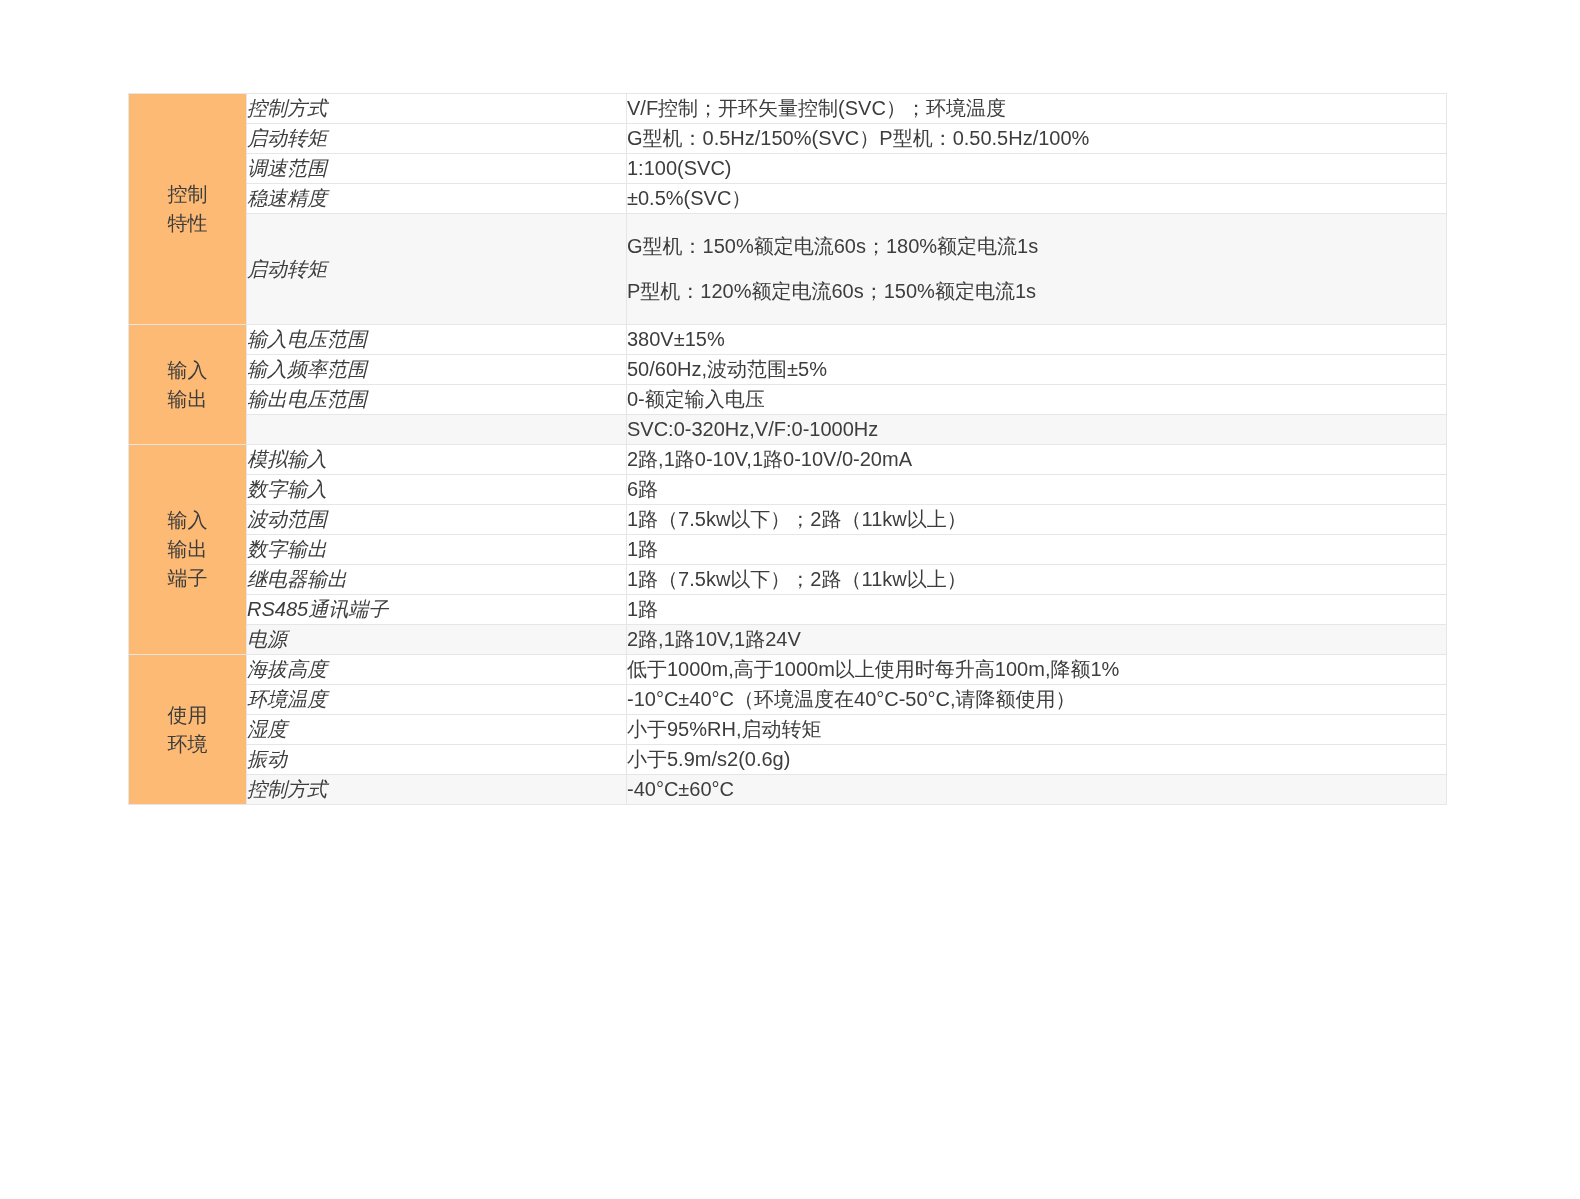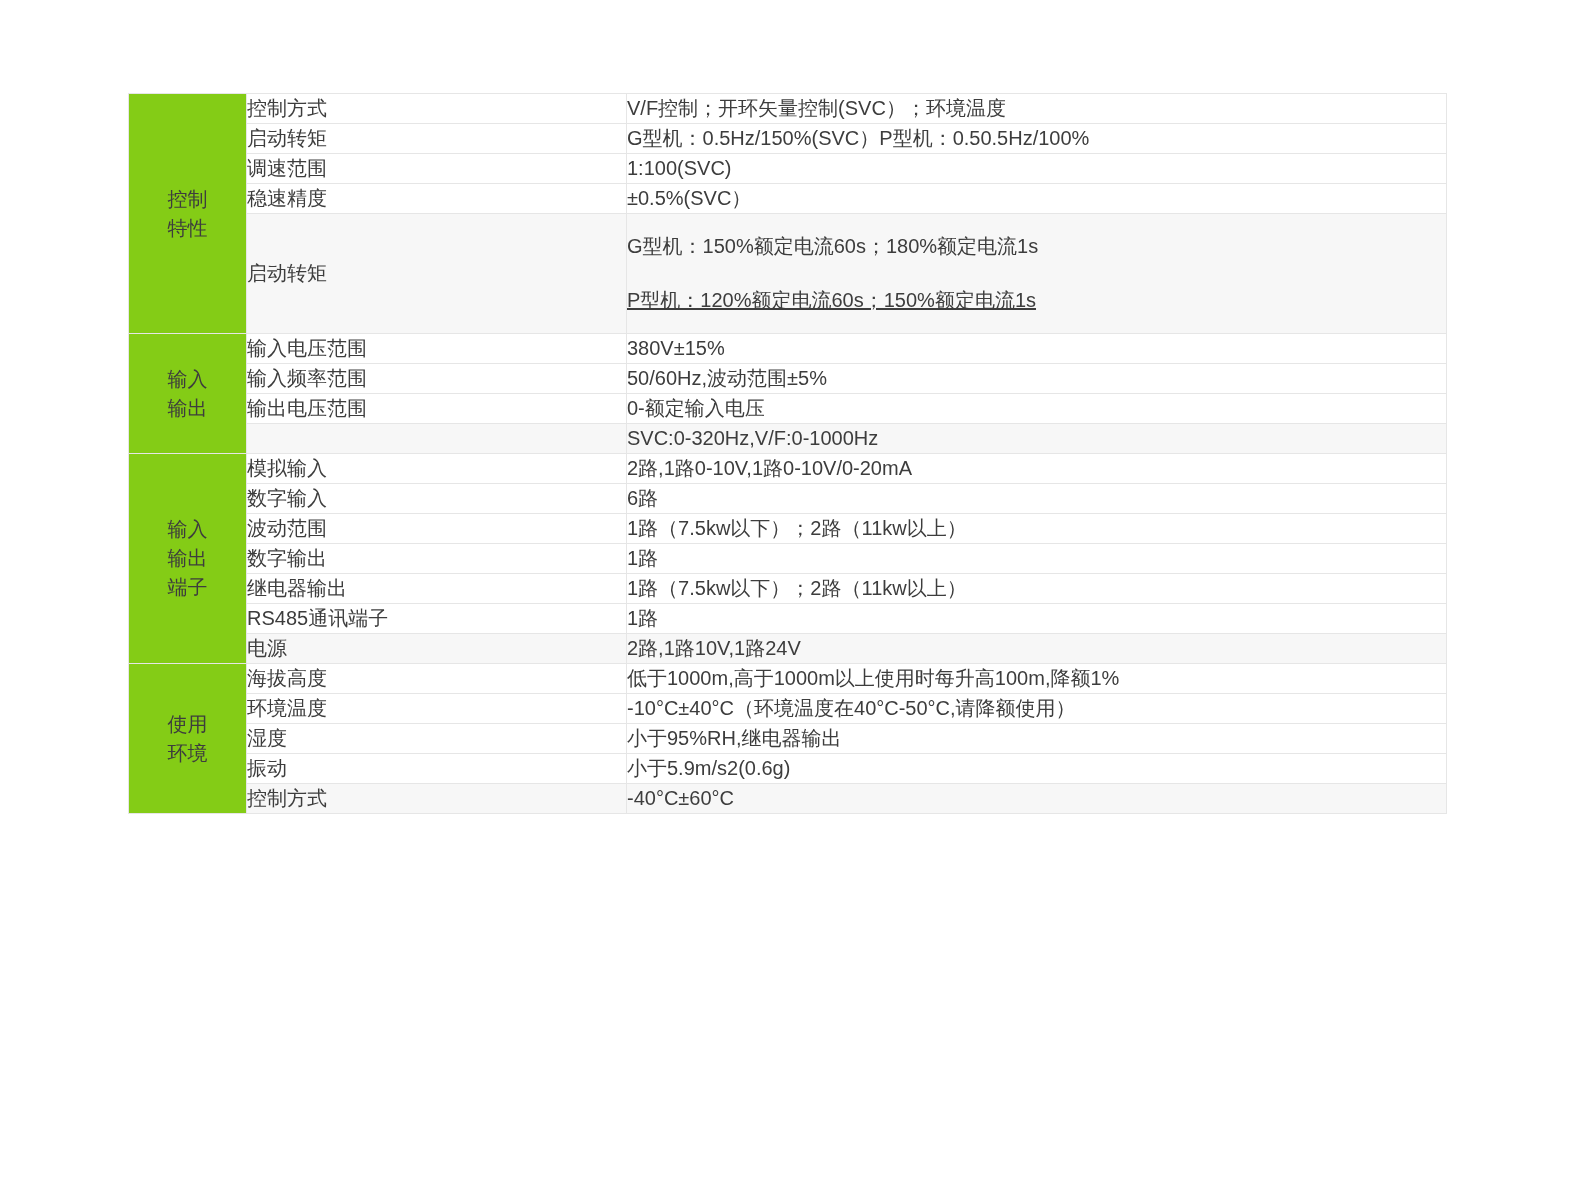--- a/index.html
+++ b/index.html
@@ -40,48 +40,48 @@
     color: #3d3d3d;
     font-weight: 400;
   }
   
   col.c1 { width: 118px; }
   col.c2 { width: 380px; }
   col.c3 { width: 820px; }
 
   td.group {
     text-align: center;
-    background: #84cc16;
+    background: #fdba74;
     color: #3d3d3d;
     font-size: 21px;
     line-height: 1.9;
     padding: 6px 4px;
   }
   td.group .gl {
     display: block;
   }
   td.label {
     padding: 12px 0 12px 92px;
     background: #ffffff;
     white-space: nowrap;
+    font-style: italic;
   }
   td.value {
     padding: 12px 0 12px 26px;
     background: #ffffff;
   }
   tr.shade td.label,
   tr.shade td.value {
     background: #f7f7f7;
   }
   td.value .line {
     display: block;
   }
   td.value .line + .line {
-    margin-top: 25px;
-    text-decoration: underline;
+    margin-top: 16px;
   }
   tr.tall td.label,
   tr.tall td.value {
     padding-top: 18px;
     padding-bottom: 18px;
   }
   td.empty-label {
     background: #f7f7f7;
   }
 </style>
@@ -219,21 +219,21 @@
           </tr>
           <tr>
             <td class="label">环境温度</td>
             <td class="value">
               <span class="line">-10°C±40°C（环境温度在40°C-50°C,请降额使用）</span>
             </td>
           </tr>
           <tr>
             <td class="label">湿度</td>
             <td class="value">
-              <span class="line">小于95%RH,继电器输出</span>
+              <span class="line">小于95%RH,启动转矩</span>
             </td>
           </tr>
           <tr>
             <td class="label">振动</td>
             <td class="value">
               <span class="line">小于5.9m/s2(0.6g)</span>
             </td>
           </tr>
           <tr class="shade">
             <td class="label">控制方式</td>

